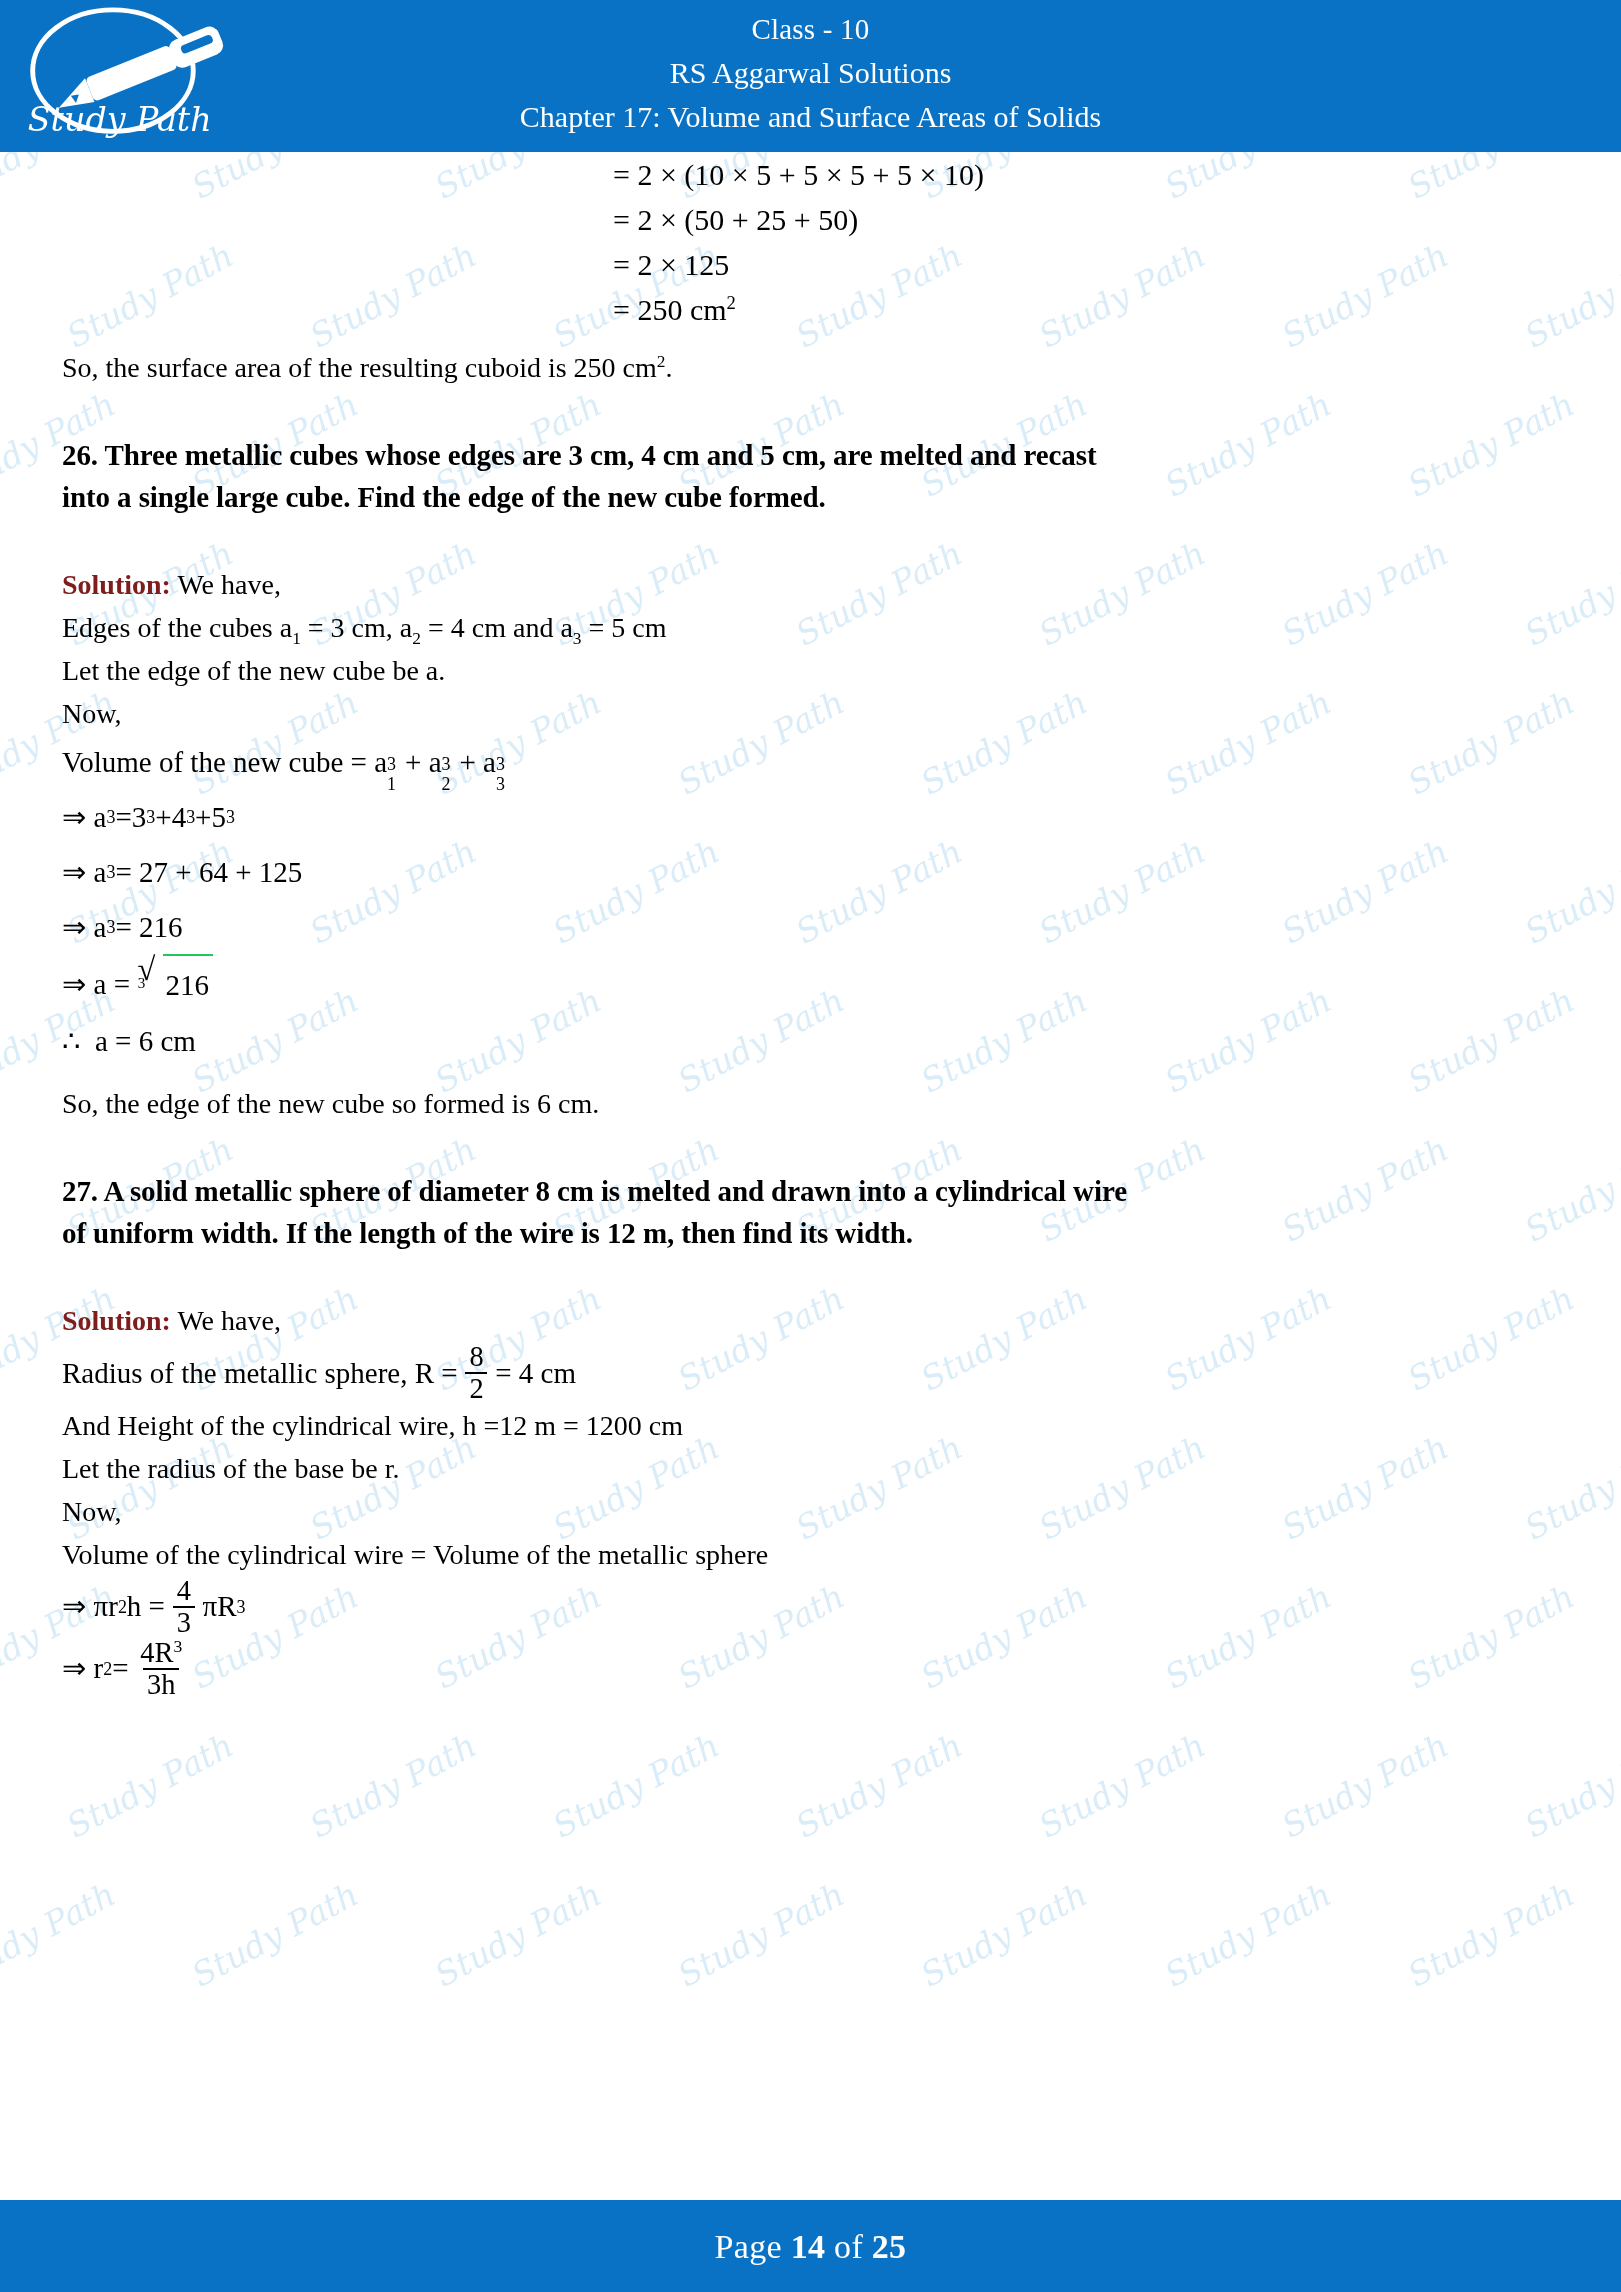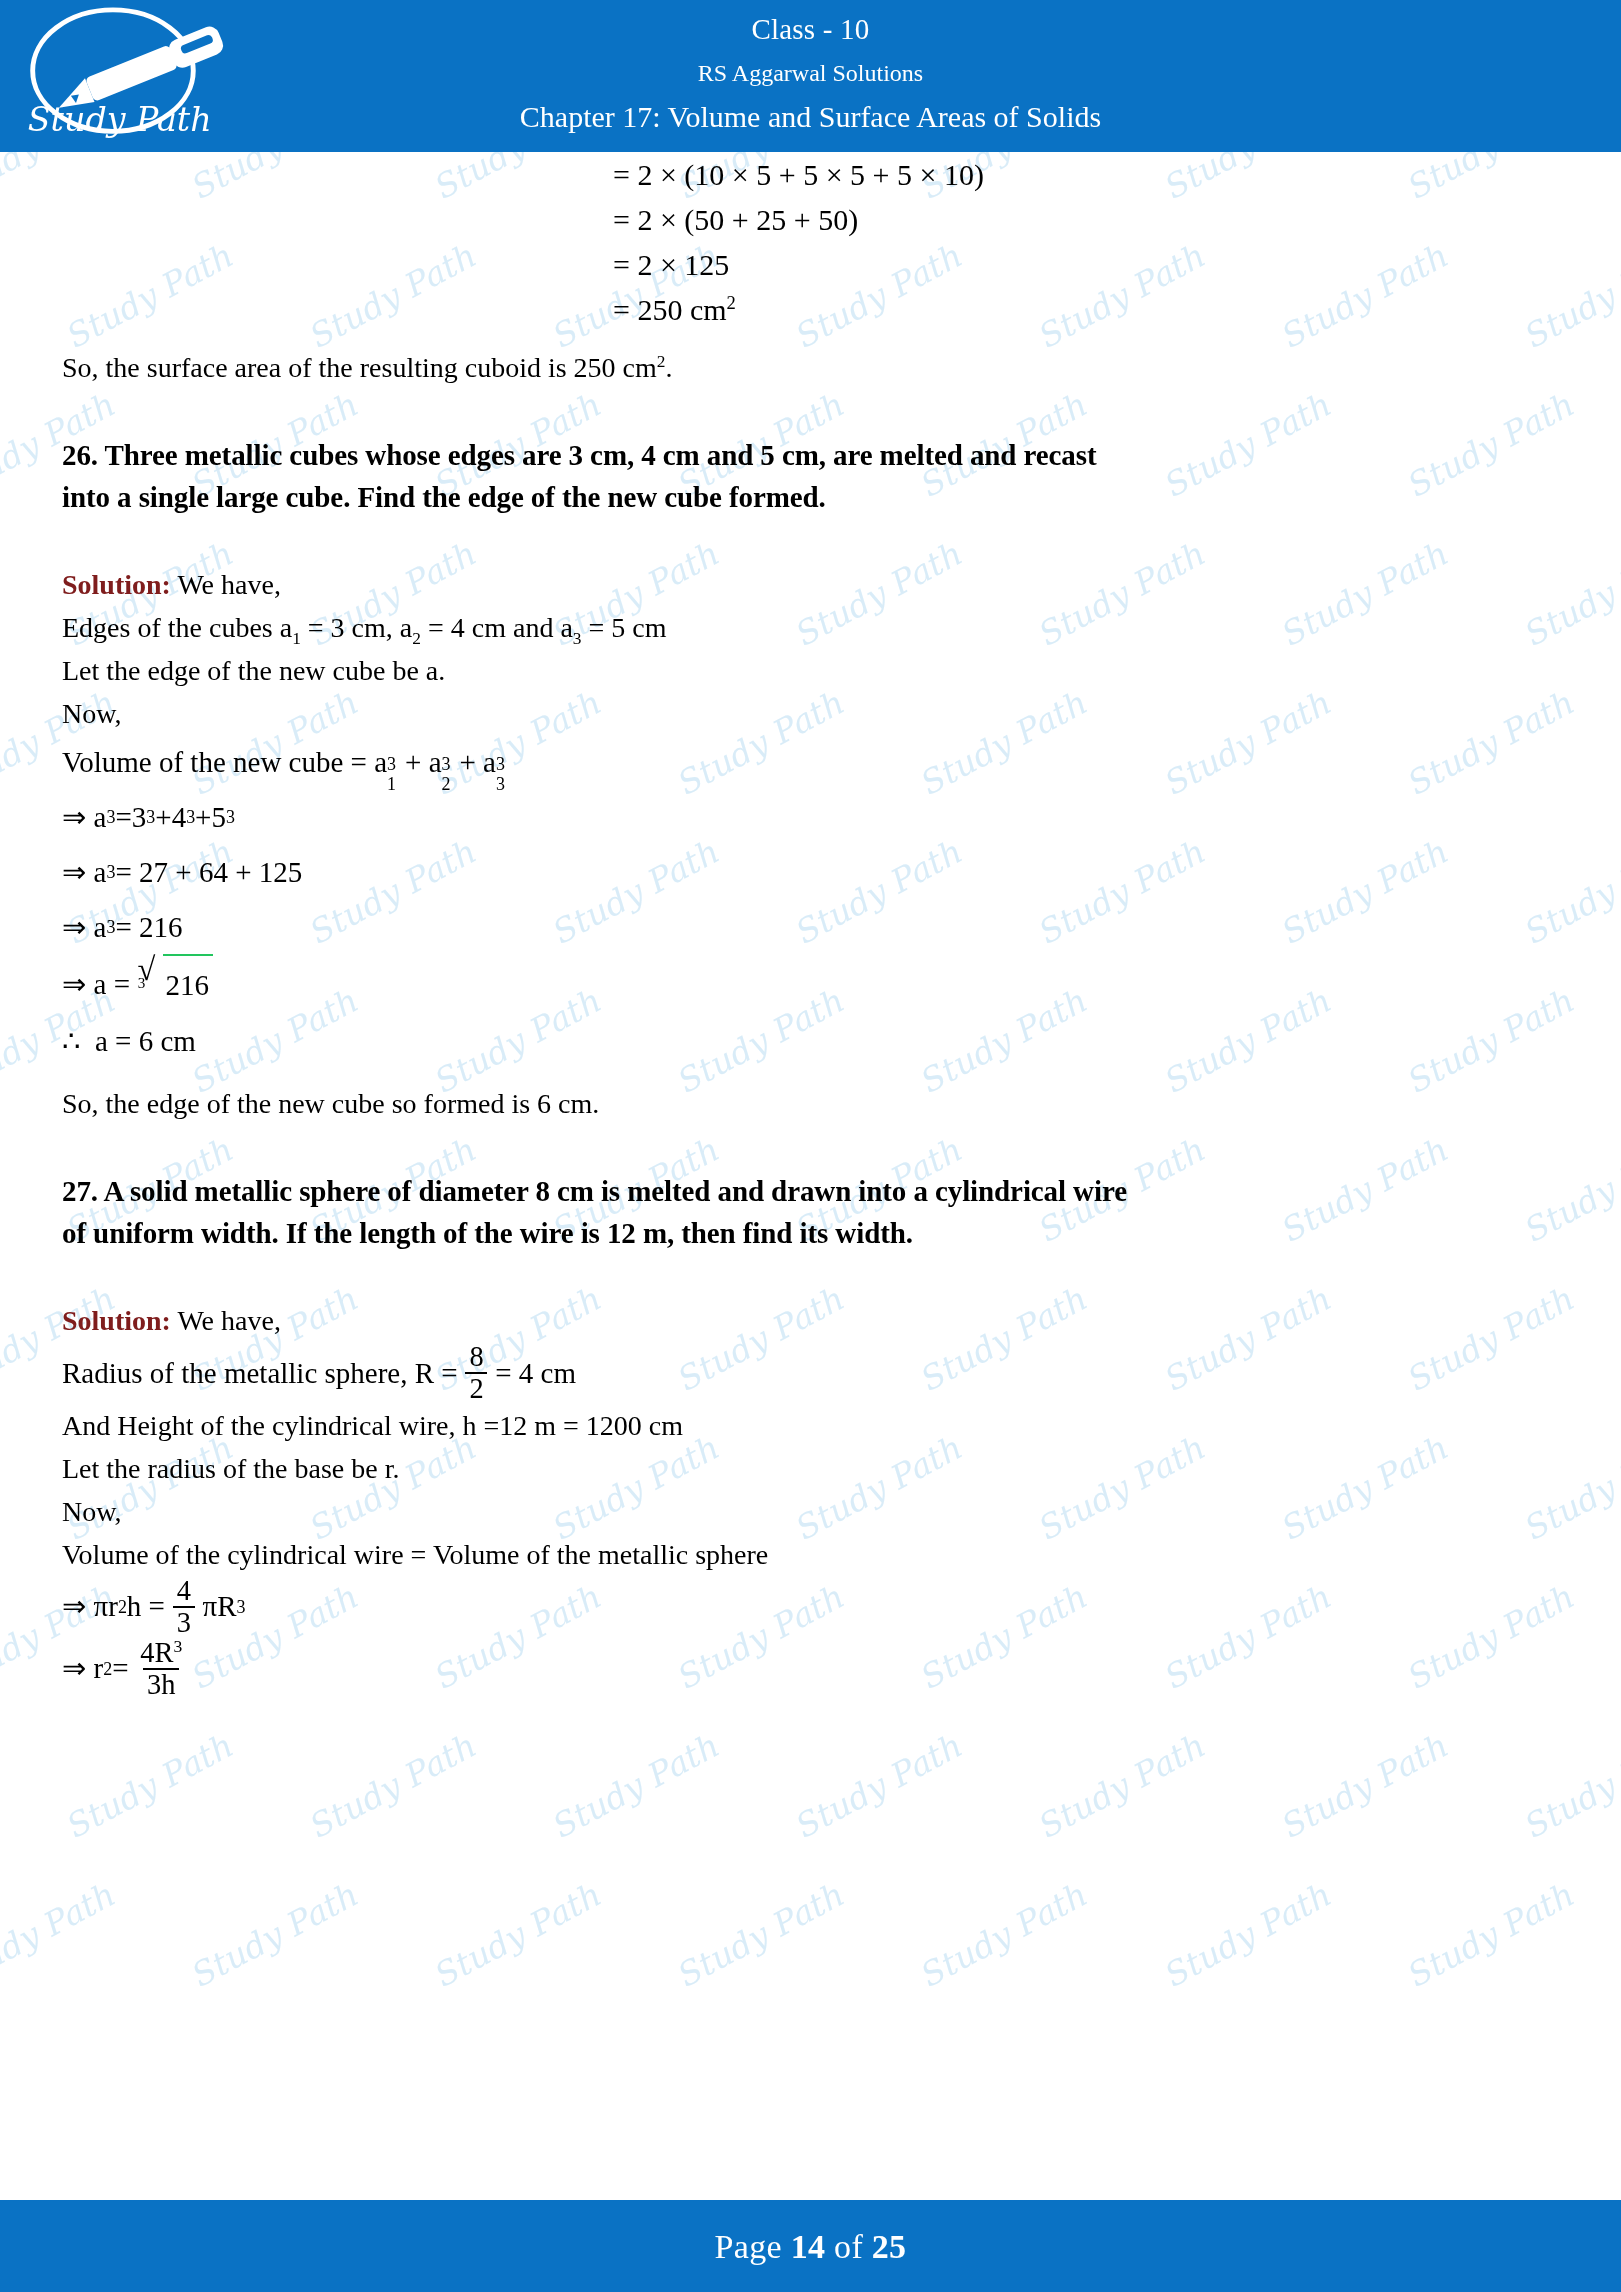--- a/index.html
+++ b/index.html
@@ -53,21 +53,21 @@
     width: 1621px;
     text-align: center;
     color: #ffffff;
   }
   .hdr-line1 {
     font-size: 29px;
     line-height: 43px;
     letter-spacing: 0.2px;
   }
   .hdr-line2 {
-    font-size: 24px;
+    font-size: 30px;
     line-height: 44px;
   }
   .hdr-line3 {
     font-size: 30px;
     line-height: 44px;
   }
 
   
   .watermark-layer {
     position: absolute;

